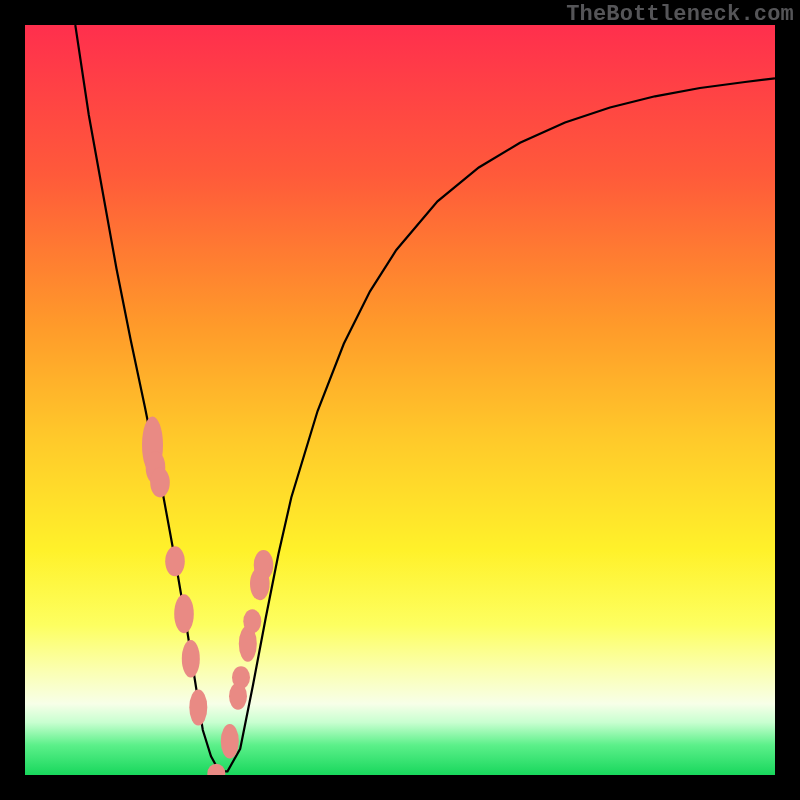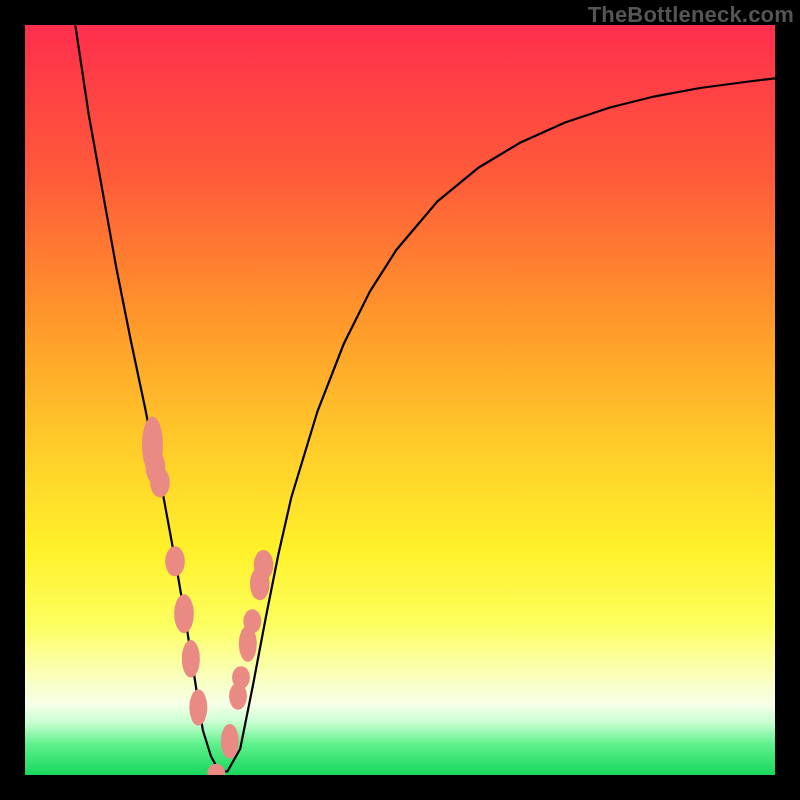--- a/index.html
+++ b/index.html
@@ -28,21 +28,21 @@
     
   }
   .watermark {
     position: absolute;
     top: 2px;
     right: 6px;
     font-weight: bold;
     color: #555558;
     font-size: 22px;
     letter-spacing: 0.2px;
-    font-family: Liberation Sans, sans-serif;
+    font-family: Liberation Mono, monospace;
   }
   svg.curve {
     position: absolute;
     top: 25px;
     left: 25px;
     width: 750px;
     height: 750px;
   }
 </style>
 </head>

